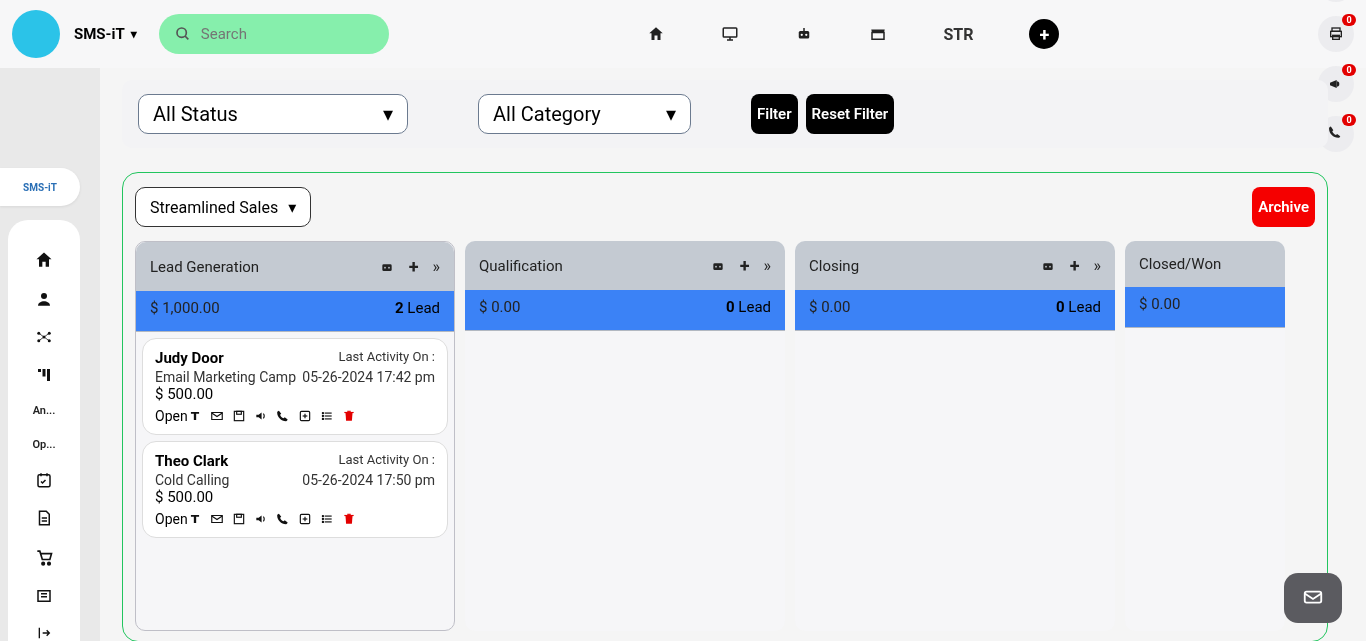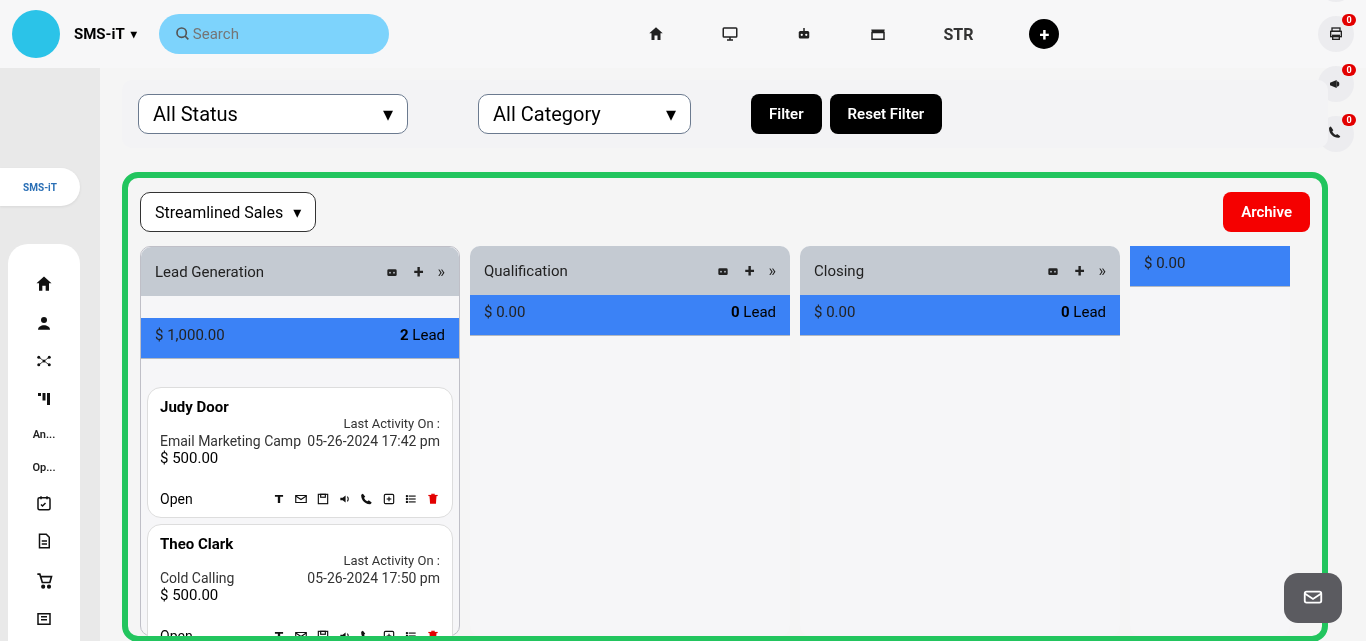--- a/index.html
+++ b/index.html
@@ -3,71 +3,71 @@
 <meta charset="utf-8">
 <style>
 * { margin: 0; padding: 0; box-sizing: border-box; font-family: -apple-system, BlinkMacSystemFont, "Segoe UI", Roboto, Arial, sans-serif; }
 body { background: #f5f5f5; width: 1366px; height: 641px; overflow: hidden; position: relative; }
 
 
 .topbar { height: 68px; background: #f7f7f8; display: flex; align-items: center; padding: 0 12px; gap: 8px; }
 .logo-circle { width: 48px; height: 48px; border-radius: 50%; background: #2bc3e8; }
 .brand { font-weight: 700; font-size: 15px; margin-left: 6px; display: flex; align-items: center; gap: 6px; cursor: pointer; }
 .brand .chev { font-size: 12px; }
-.search-wrap { margin-left: 14px; background: #7dd3fc; border-radius: 22px; height: 40px; width: 230px; display: flex; align-items: center; padding: 0 16px; gap: 2px; }
+.search-wrap { margin-left: 14px; background: #86efac; border-radius: 22px; height: 40px; width: 230px; display: flex; align-items: center; padding: 0 16px; gap: 10px; }
 .search-wrap input { border: none; background: transparent; outline: none; font-size: 15px; color: #666; width: 100%; }
 .top-center { flex: 1; display: flex; justify-content: center; gap: 56px; align-items: center; }
 .top-center .ti { color: #333; cursor: pointer; font-weight: 700; }
 .plus-circle { width: 30px; height: 30px; border-radius: 50%; background: #000; color: #fff; display: flex; align-items: center; justify-content: center; font-size: 18px; font-weight: 700; }
 .top-right { display: flex; align-items: center; gap: 14px; margin-left: auto; flex-direction: column; }
 .pill-icon { width: 36px; height: 36px; border-radius: 50%; background: #ececef; display: flex; align-items: center; justify-content: center; position: relative; cursor: pointer; }
 .badge { position: absolute; top: -2px; right: -2px; background: #e30000; color: #fff; font-size: 9px; border-radius: 8px; padding: 1px 4px; min-width: 14px; text-align: center; font-weight: 700; }
 
 
 .sidebar-outer { position: absolute; left: 0; top: 68px; bottom: 0; width: 100px; background: #e9e9e9; }
 .sms-badge { position: absolute; left: 0; top: 100px; width: 80px; height: 38px; background: #fff; border-radius: 0 20px 20px 0; display: flex; align-items: center; justify-content: center; box-shadow: 0 1px 3px rgba(0,0,0,0.08); }
-.sidebar { position: absolute; left: 8px; top: 176px; bottom: 0; width: 72px; background: #fff; border-radius: 20px 20px 0 0; padding-top: 30px; display: flex; flex-direction: column; align-items: center; gap: 20px; }
+.sidebar { position: absolute; left: 8px; top: 152px; bottom: 0; width: 72px; background: #fff; border-radius: 20px 20px 0 0; padding-top: 30px; display: flex; flex-direction: column; align-items: center; gap: 20px; }
 .sidebar .si { width: 40px; height: 28px; display: flex; align-items: center; justify-content: center; color: #222; cursor: pointer; font-size: 11px; font-weight: 600; }
 
 
 .main { position: absolute; left: 100px; right: 16px; top: 68px; bottom: 0; overflow: hidden; }
 
 .filter-bar { margin: 12px 22px 0 22px; background: #f3f3f5; border-radius: 10px; padding: 14px 16px; display: flex; align-items: center; gap: 20px; }
 .select { background: #fff; border: 1px solid #6b7a8f; border-radius: 10px; height: 40px; padding: 0 14px; display: flex; align-items: center; justify-content: space-between; cursor: pointer; font-size: 20px; }
 .sel-status { width: 270px; }
 .sel-category { width: 213px; margin-left: 50px; }
-.btn { height: 40px; padding: 0 18px; border-radius: 8px; border: none; font-size: 15px; font-weight: 600; cursor: pointer; }
+.btn { height: 40px; padding: 0 6px; border-radius: 8px; border: none; font-size: 15px; font-weight: 600; cursor: pointer; }
 .btn-black { background: #000; color: #fff; }
 .btn-red { background: #f50000; color: #fff; }
 
-.board-wrap { margin: 24px 22px 0 22px; border: 6px solid #22c55e; border-radius: 16px; padding: 14px 12px; height: 470px; position: relative; }
+.board-wrap { margin: 24px 22px 0 22px; border: 1px solid #22c55e; border-radius: 16px; padding: 14px 12px; height: 470px; position: relative; }
 .board-top { display: flex; align-items: center; justify-content: space-between; margin-bottom: 14px; }
 .pipeline-sel { background: #fff; border: 1.5px solid #333; border-radius: 10px; height: 40px; padding: 0 14px; display: flex; align-items: center; gap: 10px; cursor: pointer; font-size: 16px; }
 .board-top-right { display: flex; gap: 12px; }
 
 .columns { display: flex; gap: 10px; overflow-x: hidden; height: 390px; }
 .col { width: 320px; flex-shrink: 0; background: #f6f6f8; border-radius: 10px; display: flex; flex-direction: column; }
-.col-first { border: 1.5px solid #bfbfc7; gap: 22px; }
+.col-first { border: 1.5px solid #bfbfc7; }
 .col-head { background: #c4cad2; border-radius: 10px 10px 0 0; padding: 14px 14px; display: flex; align-items: center; justify-content: space-between; }
 .col-title { font-size: 15px; color: #222; }
 .col-head-icons { display: flex; gap: 14px; align-items: center; color: #222; }
 .col-sub { background: #3b82f6; padding: 8px 14px 14px 14px; display: flex; justify-content: space-between; font-size: 15px; border-bottom: 1px solid #b2b8c1; }
 .col-sub .amt { color: #222; }
 .col-sub .ld b { font-weight: 700; }
 
 .cards { padding: 6px; display: flex; flex-direction: column; gap: 6px; }
 .card { background: #fff; border: 1px solid #ddd; border-radius: 14px; padding: 10px 12px; position: relative; }
-.card .row1 { display: flex; justify-content: space-between; flex-direction: column; }
+.card .row1 { display: flex; justify-content: space-between; }
 .card .name { font-weight: 700; font-size: 15px; }
 .card .act-label { font-size: 13px; color: #333; text-align: right;}
 .card .row2 { display: flex; justify-content: space-between; margin-top: 2px; }
 .card .sub { font-size: 14px; color: #333; white-space: nowrap; overflow: hidden; max-width: 150px; }
 .card .date { font-size: 14px; color: #333; }
 .card .price { margin-top: 0; font-size: 15px; }
-.card .row3 { margin-top: 24px; display: flex; justify-content: space-between; align-items: center; }
+.card .row3 { margin-top: 5px; display: flex; align-items: center; }
 .card .status { font-size: 14px; }
 .card .card-icons { display: flex; gap: 8px; align-items: center; }
 .card .card-icons .ci { color: #111; cursor: pointer; }
 .card .card-icons .trash { color: #e30000; }
 
 .chat-fab { position: absolute; right: 24px; bottom: 18px; width: 58px; height: 50px; background: #5b5b60; border-radius: 14px; display: flex; align-items: center; justify-content: center; cursor: pointer; }
 
 svg { display: block; }
 </style>
 </head>
@@ -464,20 +464,23 @@
             <span>»</span>
           </div>
         </div>
         <div class="col-sub">
           <span class="amt">$ 0.00</span>
           <span class="ld"><b>0</b> <span>Lead</span></span>
         </div>
       </div>
 
       <div class="col" style="width:160px;">
+        <div class="col-head">
+          <span class="col-title">Closed/Won</span>
+        </div>
         <div class="col-sub">
           <span class="amt">$ 0.00</span>
           <span class="ld"></span>
         </div>
       </div>
 
     </div>
   </div>
 </div>
 

